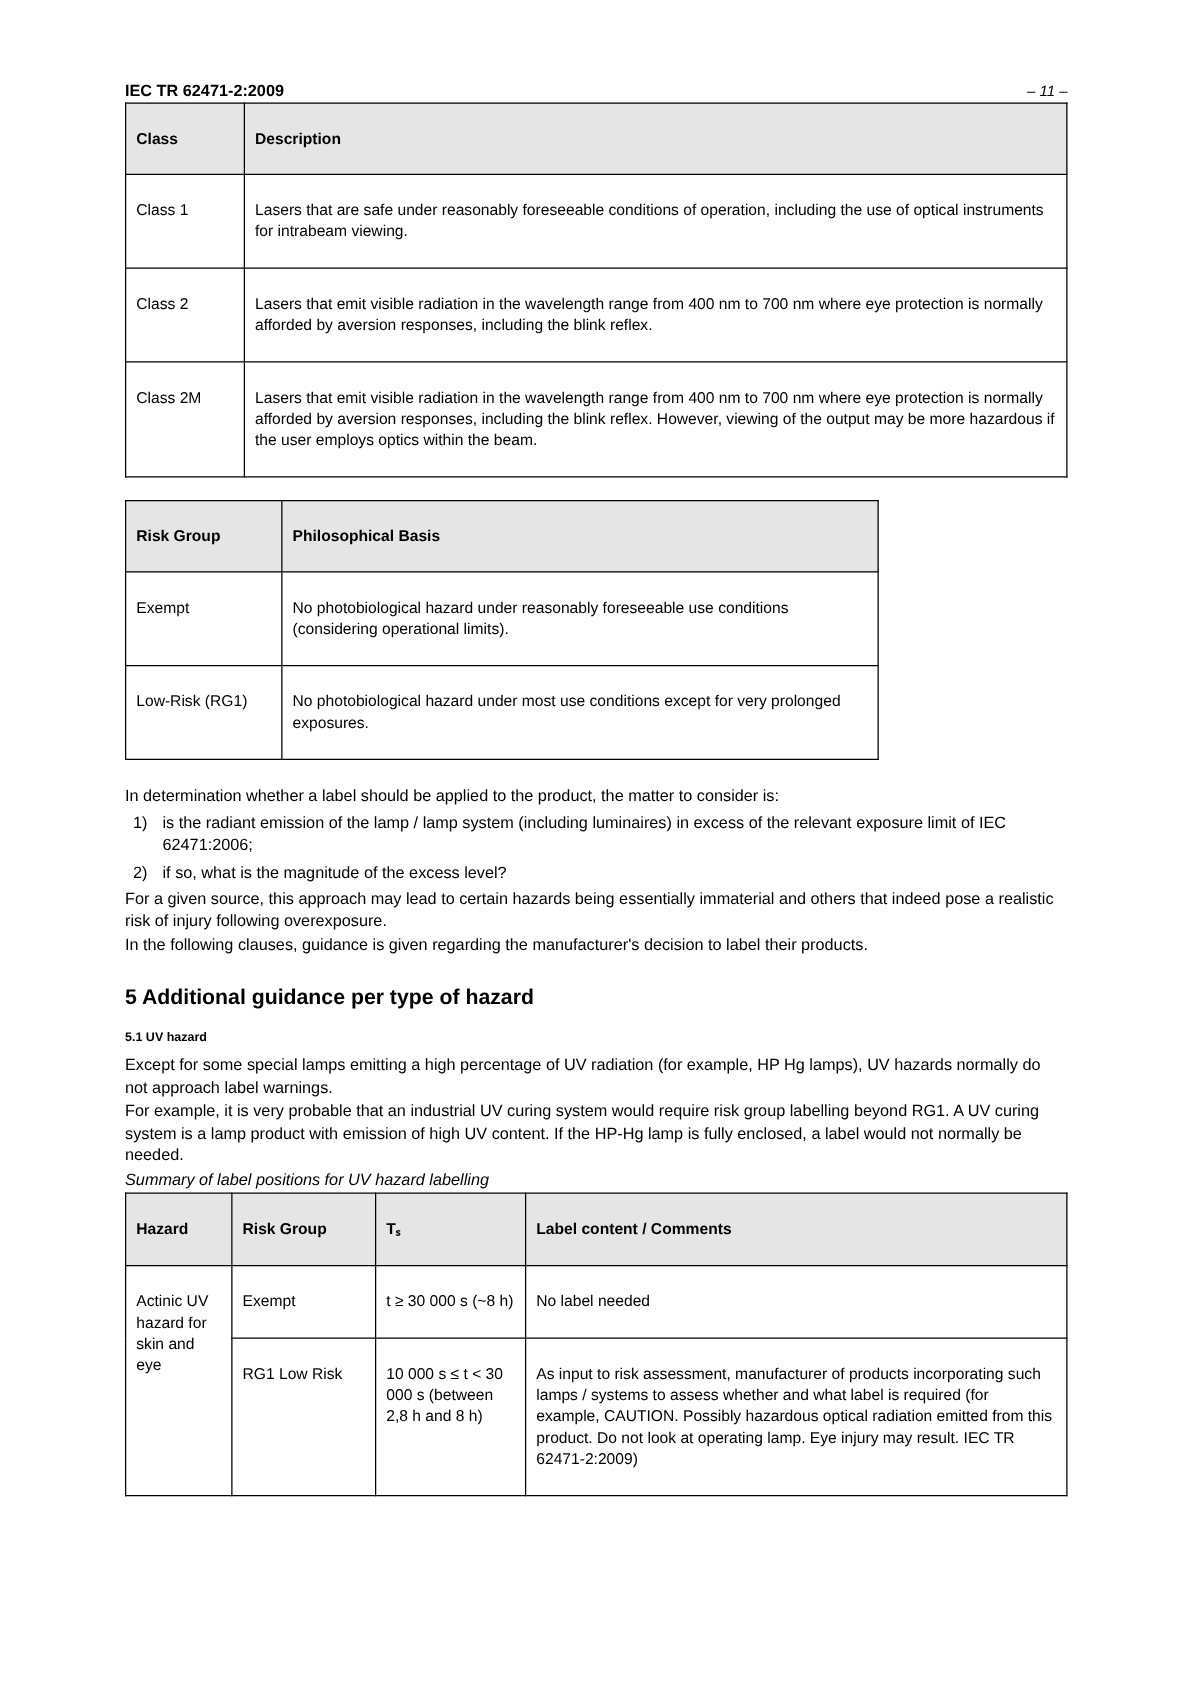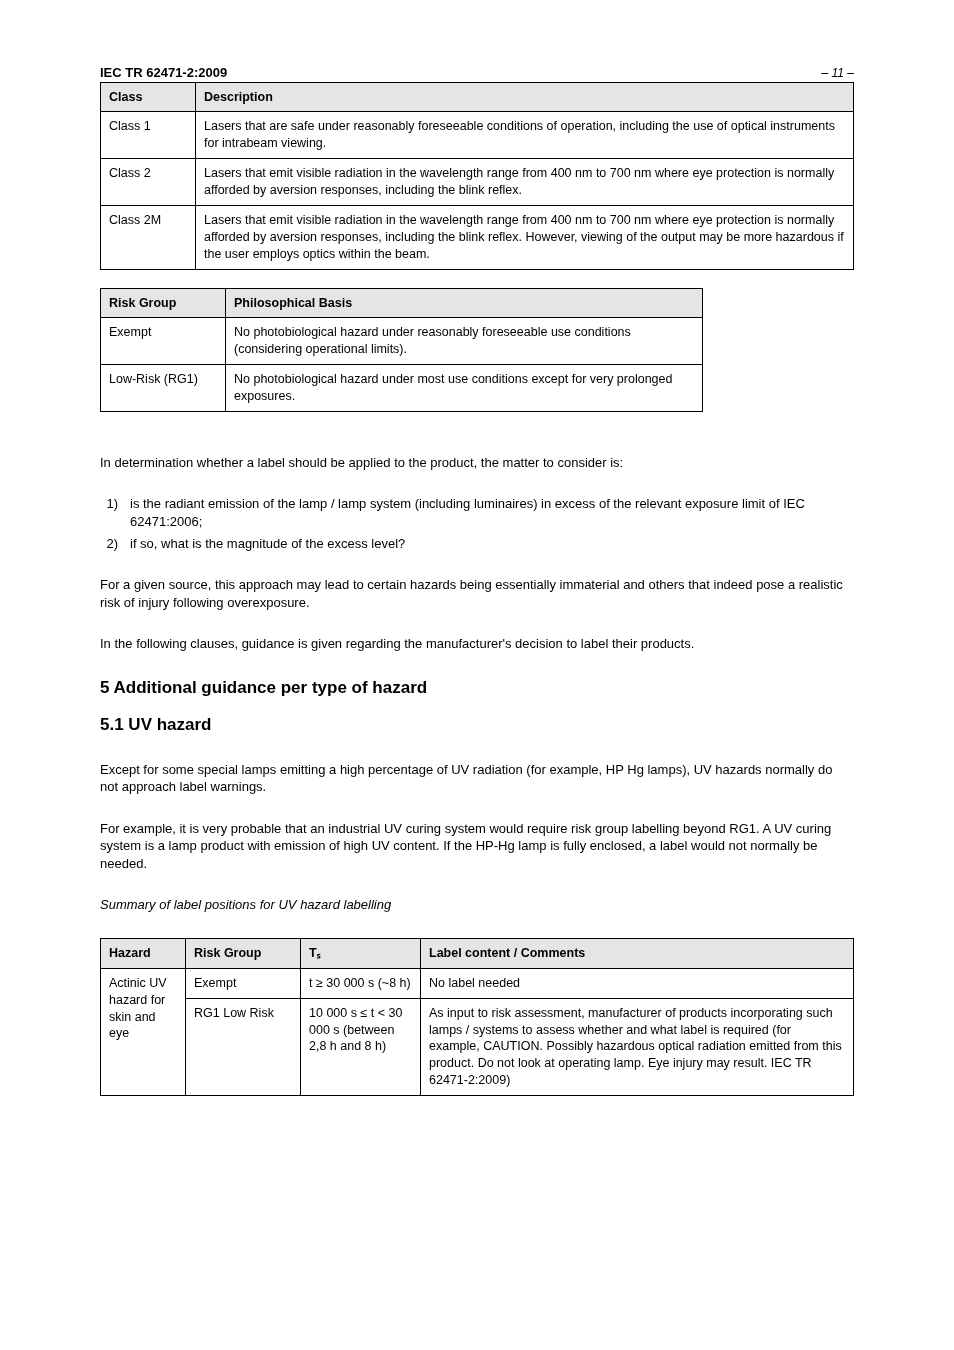--- a/index.html
+++ b/index.html
@@ -25,53 +25,53 @@
     font-size: 13px;
   }
   .pt-left { font-weight: bold; }
   .pt-right { font-style: italic; font-size: 12px; }
   table {
     border-collapse: collapse;
     font-size: 12.5px;
   }
   td, th {
     border: 1px solid #000;
-    padding: 6px 8px;
+    padding: 20px 8px;
     vertical-align: top;
     text-align: left;
     font-weight: normal;
   }
   th { background: #e5e5e5; font-weight: bold; }
   .t1 { width: 100%; }
   .t1 col.c1 { width: 95px; }
   .t1 col.c2 { width: auto; }
   .t2 { width: 80%; margin: 0; }
   .t2 col.c1 { width: 125px; }
   .t2 col.c2 { width: auto; }
   .t3 { width: 100%; }
   .t3 col.c1 { width: 85px; }
   .t3 col.c2 { width: 115px; }
   .t3 col.c3 { width: 120px; }
   .t3 col.c4 { width: auto; }
-  .para { margin: 24px 0; font-size: 13px; }
+  .para { margin: 2px 0; font-size: 13px; }
   .hang {
     display: flex;
     gap: 12px;
     margin: 4px 0;
     font-size: 13px;
   }
   .hang .lbl { flex: 0 0 18px; text-align: right; }
   .hang .txt { flex: 1; }
   h2.sec {
     font-size: 17px;
     font-weight: bold;
     margin: 22px 0 6px 0;
   }
   h3.sub {
-    font-size: 17px;
+    font-size: 10px;
     font-weight: bold;
     margin: 14px 0 6px 0;
   }
   .spacer { height: 18px; }
   .i { font-style: italic; }
 </style>
 </head>
 <body>
 
 <div class="page">

